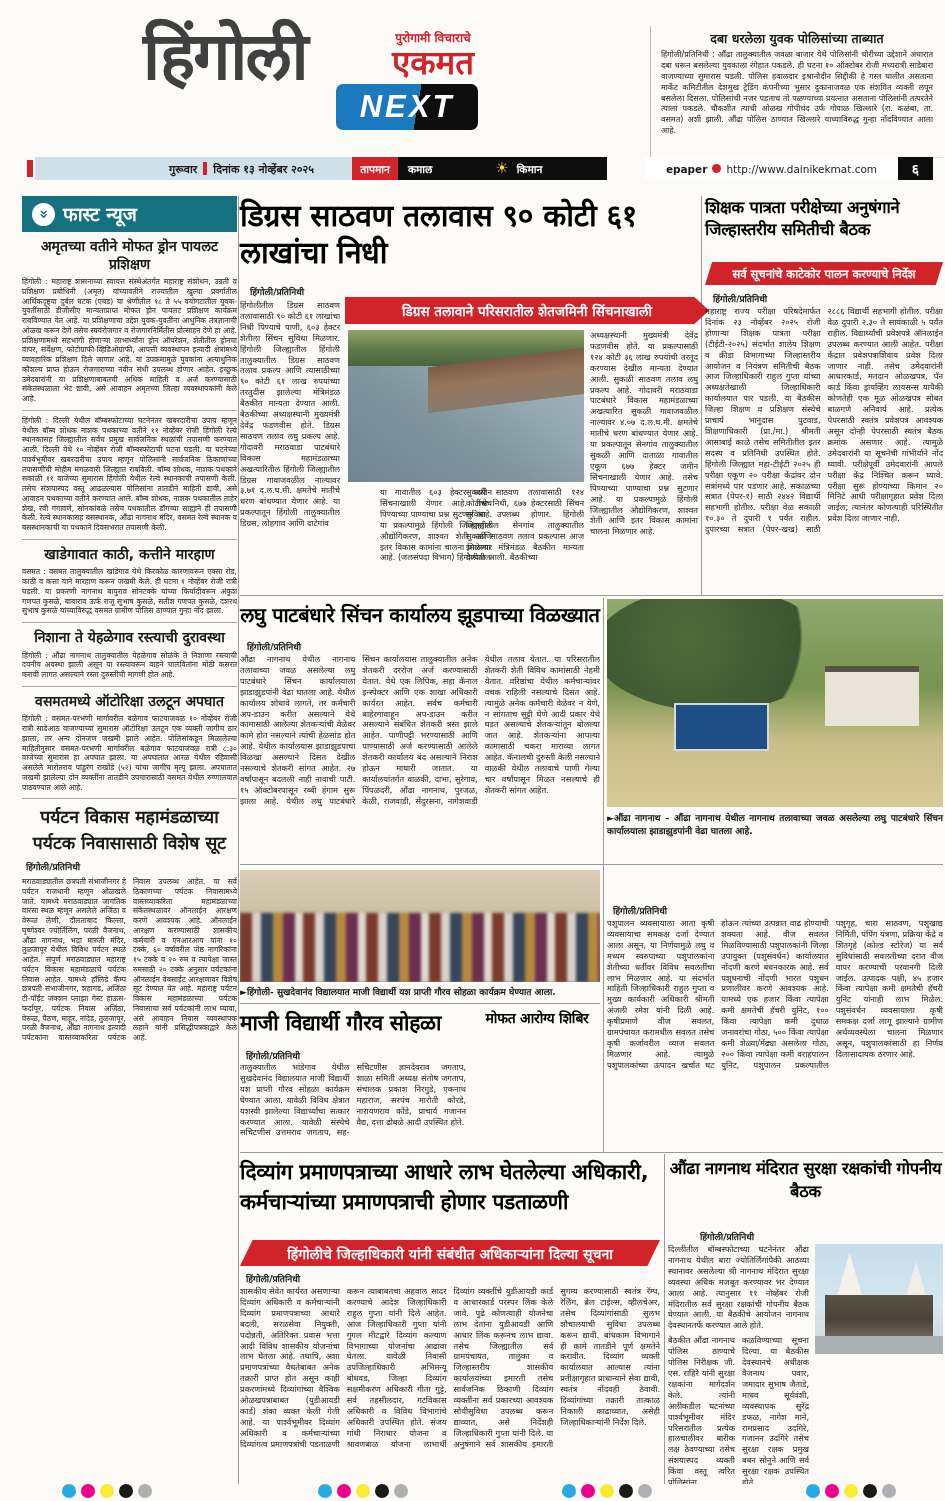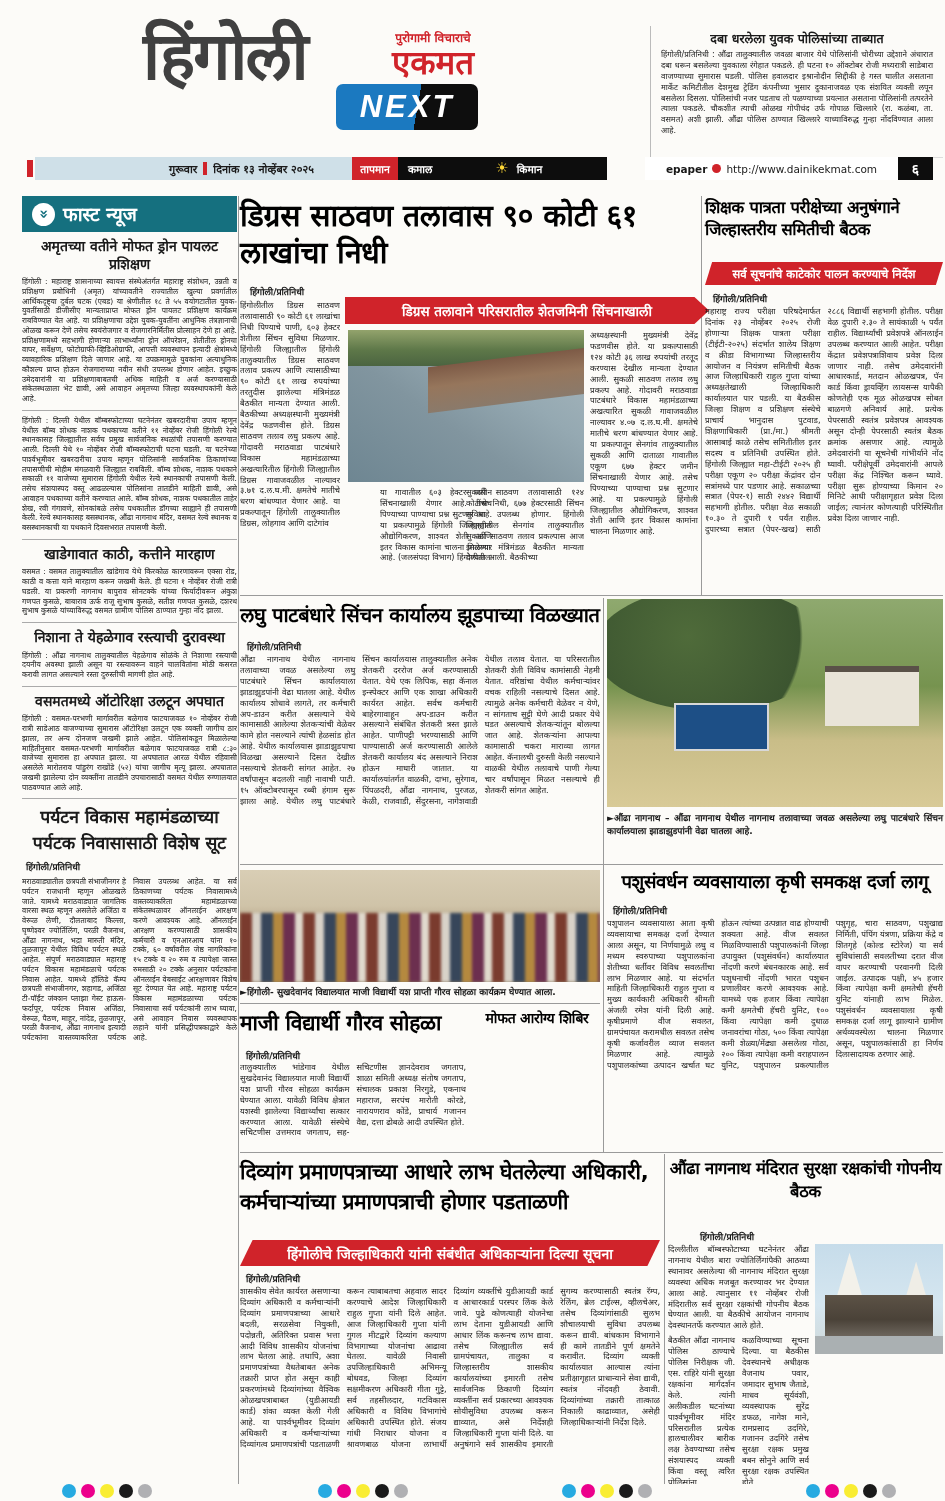--- a/index.html
+++ b/index.html
@@ -213,21 +213,20 @@
     <div class="grp-people"></div>
   </div>
   <div class="abs caption" style="left:240px;top:986px;width:360px;">►हिंगोली- सुखदेवानंद विद्यालयात माजी विद्यार्थी यश प्राप्ती गौरव सोहळा कार्यक्रम घेण्यात आला.</div>
 
   <div class="abs bighead" style="left:240px;top:1008px;width:224px;font-size:21px;">माजी विद्यार्थी गौरव सोहळा</div>
   <div class="abs byline" style="left:246px;top:1049px;">हिंगोली/प्रतिनिधी</div>
   <div class="abs jtxt col2" style="left:240px;top:1062px;width:226px;height:90px;">तालुक्यातील भांडेगाव येथील सुखदेवानंद विद्यालयात माजी विद्यार्थी यश प्राप्ती गौरव सोहळा कार्यक्रम घेण्यात आला. यावेळी विविध क्षेत्रात यशस्वी झालेल्या विद्यार्थ्यांचा सत्कार करण्यात आला. यावेळी संस्थेचे सचिटणीस उत्तमराव जगताप, सह-सचिटणीस ज्ञानदेवराव जगताप, शाळा समिती अध्यक्ष संतोष जगताप, संचालक प्रकाश निरगुडे, एकनाथ महाराज, सरपंच मारोती कोरडे, नारायणराव कोंडे, प्राचार्य गजानन वैद्य, दत्ता ढोबळे आदी उपस्थित होते.</div>
 
   <div class="abs bighead" style="left:474px;top:1008px;width:126px;font-size:14px;text-align:center;">मोफत आरोग्य शिबिर</div>
 
-  <div class="abs bighead" style="left:607px;top:868px;width:336px;font-size:18.5px;text-align:center;">पशुसंवर्धन व्यवसायाला कृषी समकक्ष दर्जा लागू</div>
   <div class="abs byline" style="left:613px;top:904px;">हिंगोली/प्रतिनिधी</div>
   <div class="abs jtxt col3" style="left:607px;top:918px;width:336px;height:232px;">पशुपालन व्यवसायाला आता कृषी व्यवसायाचा समकक्ष दर्जा देण्यात आला असून, या निर्णयामुळे लघु व मध्यम स्वरुपाच्या पशुपालकांना शेतीच्या धर्तीवर विविध सवलतींचा लाभ मिळणार आहे. या संदर्भात माहिती जिल्हाधिकारी राहुल गुप्ता व मुख्य कार्यकारी अधिकारी श्रीमती अंजली रमेश यांनी दिली आहे. कृषीप्रमाणे वीज सवलत, ग्रामपंचायत करामधील सवलत तसेच कृषी कर्जावरील व्याज सवलत मिळणार आहे. त्यामुळे पशुपालकांच्या उत्पादन खर्चात घट होऊन त्यांच्या उत्पन्नात वाढ होण्याची शक्यता आहे. वीज सवलत मिळविण्यासाठी पशुपालकांनी जिल्हा उपायुक्त (पशुसंवर्धन) कार्यालयात नोंदणी करणे बंधनकारक आहे. सर्व पशुधनाची नोंदणी भारत पशुधन प्रणालीवर करणे आवश्यक आहे. यामध्ये एक हजार किंवा त्यापेक्षा कमी क्षमतेची हॅचरी युनिट, १०० किंवा त्यापेक्षा कमी दुधाळ जनावरांचा गोठा, ५०० किंवा त्यापेक्षा कमी शेळ्या/मेंढ्या असलेला गोठा, २०० किंवा त्यापेक्षा कमी वराहपालन युनिट, पशुपालन प्रकल्पातील पशुगृह, चारा साठवण, पशुखाद्य निर्मिती, पंपिंग यंत्रणा, प्रक्रिया केंद्रे व शितगृहे (कोल्ड स्टोरेज) या सर्व सुविधांसाठी सवलतीच्या दरात वीज वापर करण्याची परवानगी दिली जाईल. उत्पादक पक्षी, ४५ हजार किंवा त्यापेक्षा कमी क्षमतेची हॅचरी युनिट यांनाही लाभ मिळेल. पशुसंवर्धन व्यवसायाला कृषी समकक्ष दर्जा लागू झाल्याने ग्रामीण अर्थव्यवस्थेला चालना मिळणार असून, पशुपालकांसाठी हा निर्णय दिलासादायक ठरणार आहे.</div>
 
   <div class="abs bighead" style="left:240px;top:1157px;width:458px;font-size:21px;line-height:1.45;">
     <div>दिव्यांग प्रमाणपत्राच्या आधारे लाभ घेतलेल्या अधिकारी,</div>
     <div>कर्मचाऱ्यांच्या प्रमाणपत्राची होणार पडताळणी</div>
   </div>
   <div class="abs banner arrow-r" style="left:240px;top:1240px;width:420px;height:26px;font-size:14px;">हिंगोलीचे जिल्हाधिकारी यांनी संबंधीत अधिकाऱ्यांना दिल्या सूचना</div>
   <div class="abs byline" style="left:246px;top:1272px;">हिंगोली/प्रतिनिधी</div>
   <div class="abs jtxt col4" style="left:240px;top:1286px;width:420px;height:196px;">शासकीय सेवेत कार्यरत असणाऱ्या दिव्यांग अधिकारी व कर्मचाऱ्यांनी दिव्यांग प्रमाणपत्राच्या आधारे बदली, सरळसेवा नियुक्ती, पदोन्नती, अतिरिक्त प्रवास भत्ता आदी विविध शासकीय योजनांचा लाभ घेतला आहे. तथापि, अशा प्रमाणपत्रांच्या वैधतेबाबत अनेक तक्रारी प्राप्त होत असून काही प्रकरणांमध्ये दिव्यांगांच्या वैश्विक ओळखपत्राबाबत (युडीआयडी कार्ड) शंका व्यक्त केली गेली आहे. या पार्श्वभूमीवर दिव्यांग अधिकारी व कर्मचाऱ्यांच्या दिव्यांगत्व प्रमाणपत्रांची पडताळणी करून त्याबाबतचा अहवाल सादर करण्याचे आदेश जिल्हाधिकारी राहुल गुप्ता यांनी दिले आहेत. आज जिल्हाधिकारी गुप्ता यांनी गुगल मीटद्वारे दिव्यांग कल्याण विभागाच्या योजनांचा आढावा घेतला. यावेळी निवासी उपजिल्हाधिकारी अभिमन्यू बोधवड, जिल्हा दिव्यांग सक्षमीकरण अधिकारी गीता गुट्टे, सर्व तहसीलदार, गटविकास अधिकारी व विविध विभागांचे अधिकारी उपस्थित होते. संजय गांधी निराधार योजना व श्रावणबाळ योजना लाभार्थी दिव्यांग व्यक्तींचे युडीआयडी कार्ड व आधारकार्ड परस्पर लिंक केले जावे. पुढे कोणत्याही योजनेचा लाभ देताना युडीआयडी आणि आधार लिंक करूनच लाभ द्यावा. तसेच जिल्ह्यातील सर्व ग्रामपंचायत, तालुका व जिल्हास्तरीय शासकीय कार्यालयांच्या इमारती तसेच सार्वजनिक ठिकाणी दिव्यांग व्यक्तींना सर्व प्रकारच्या आवश्यक सोयीसुविधा उपलब्ध करून द्याव्यात, असे निर्देशही जिल्हाधिकारी गुप्ता यांनी दिले. या अनुषंगाने सर्व शासकीय इमारती सुगम्य करण्यासाठी स्वतंत्र रॅम्प, रेलिंग, ब्रेल टाईल्स, व्हीलचेअर, तसेच दिव्यांगांसाठी सुलभ शौचालयाची सुविधा उपलब्ध करून द्यावी. बांधकाम विभागाने ही कामे तातडीने पूर्ण क्षमतेने करावीत. दिव्यांग व्यक्ती कार्यालयात आल्यास त्यांना प्रतीक्षागृहात प्राधान्याने सेवा द्यावी, स्वतंत्र नोंदवही ठेवावी. दिव्यांगांच्या तक्रारी तात्काळ निकाली काढाव्यात, असेही जिल्हाधिकाऱ्यांनी निर्देश दिले.</div>

